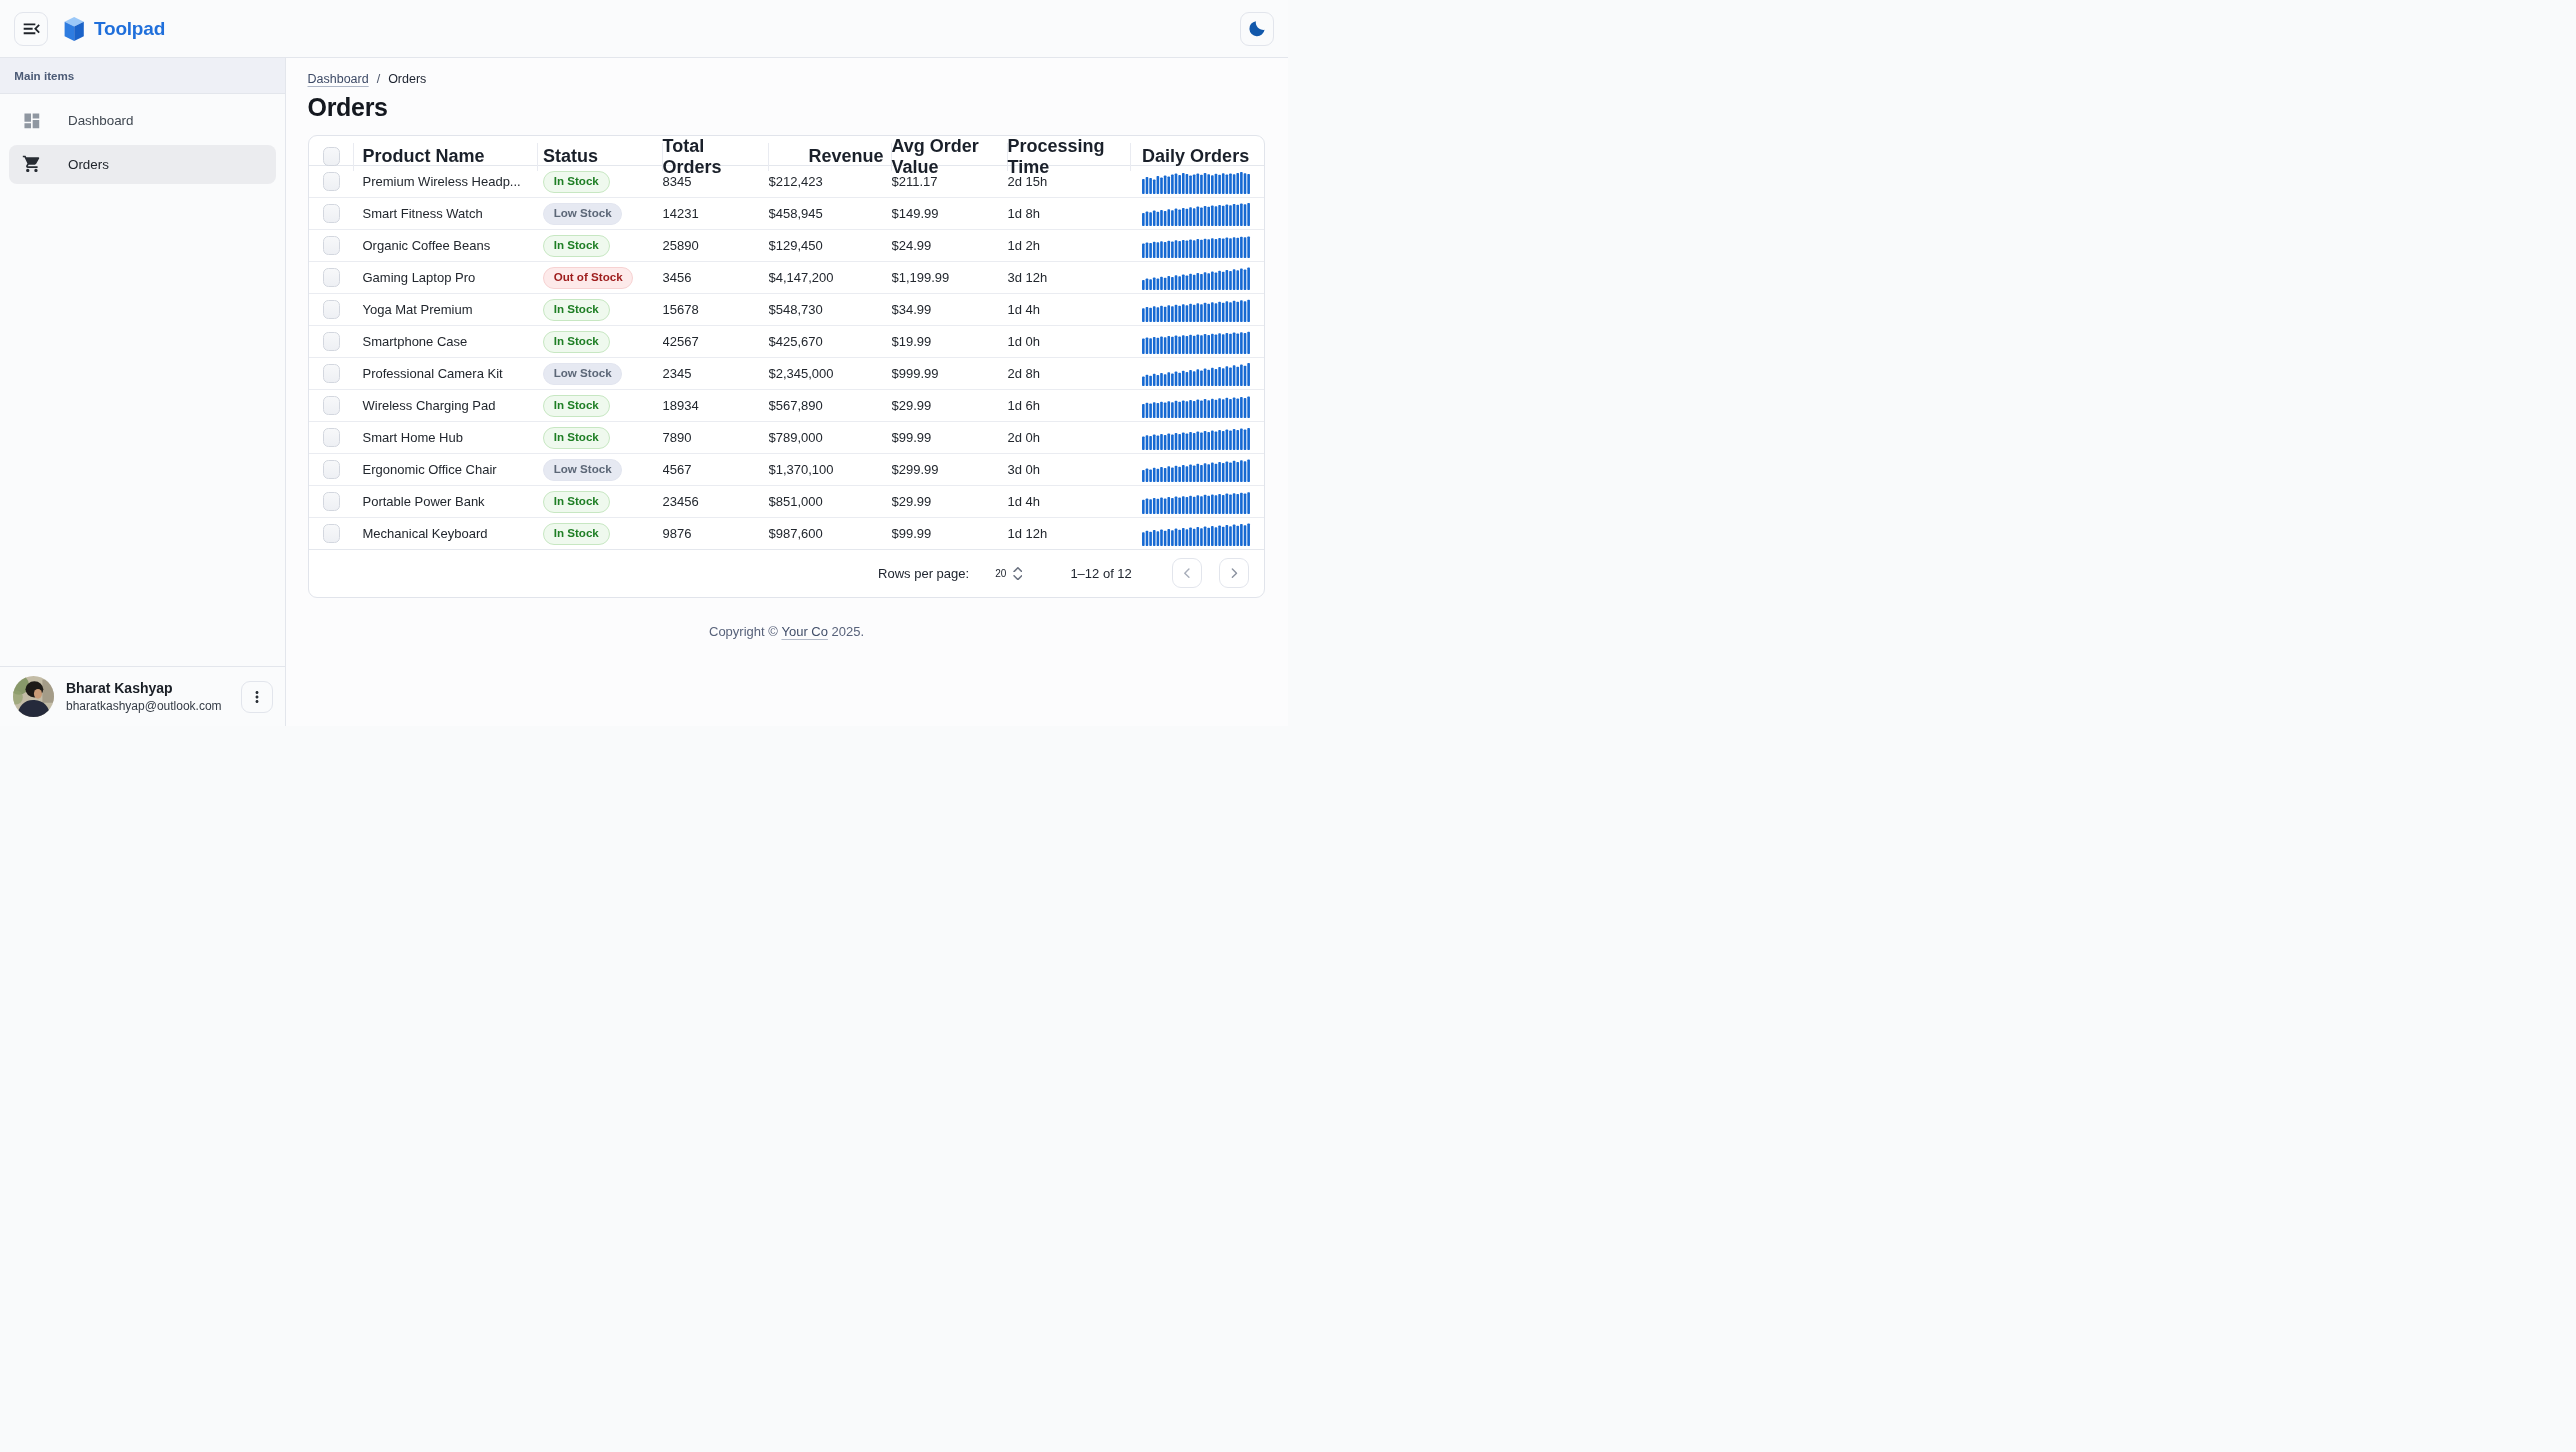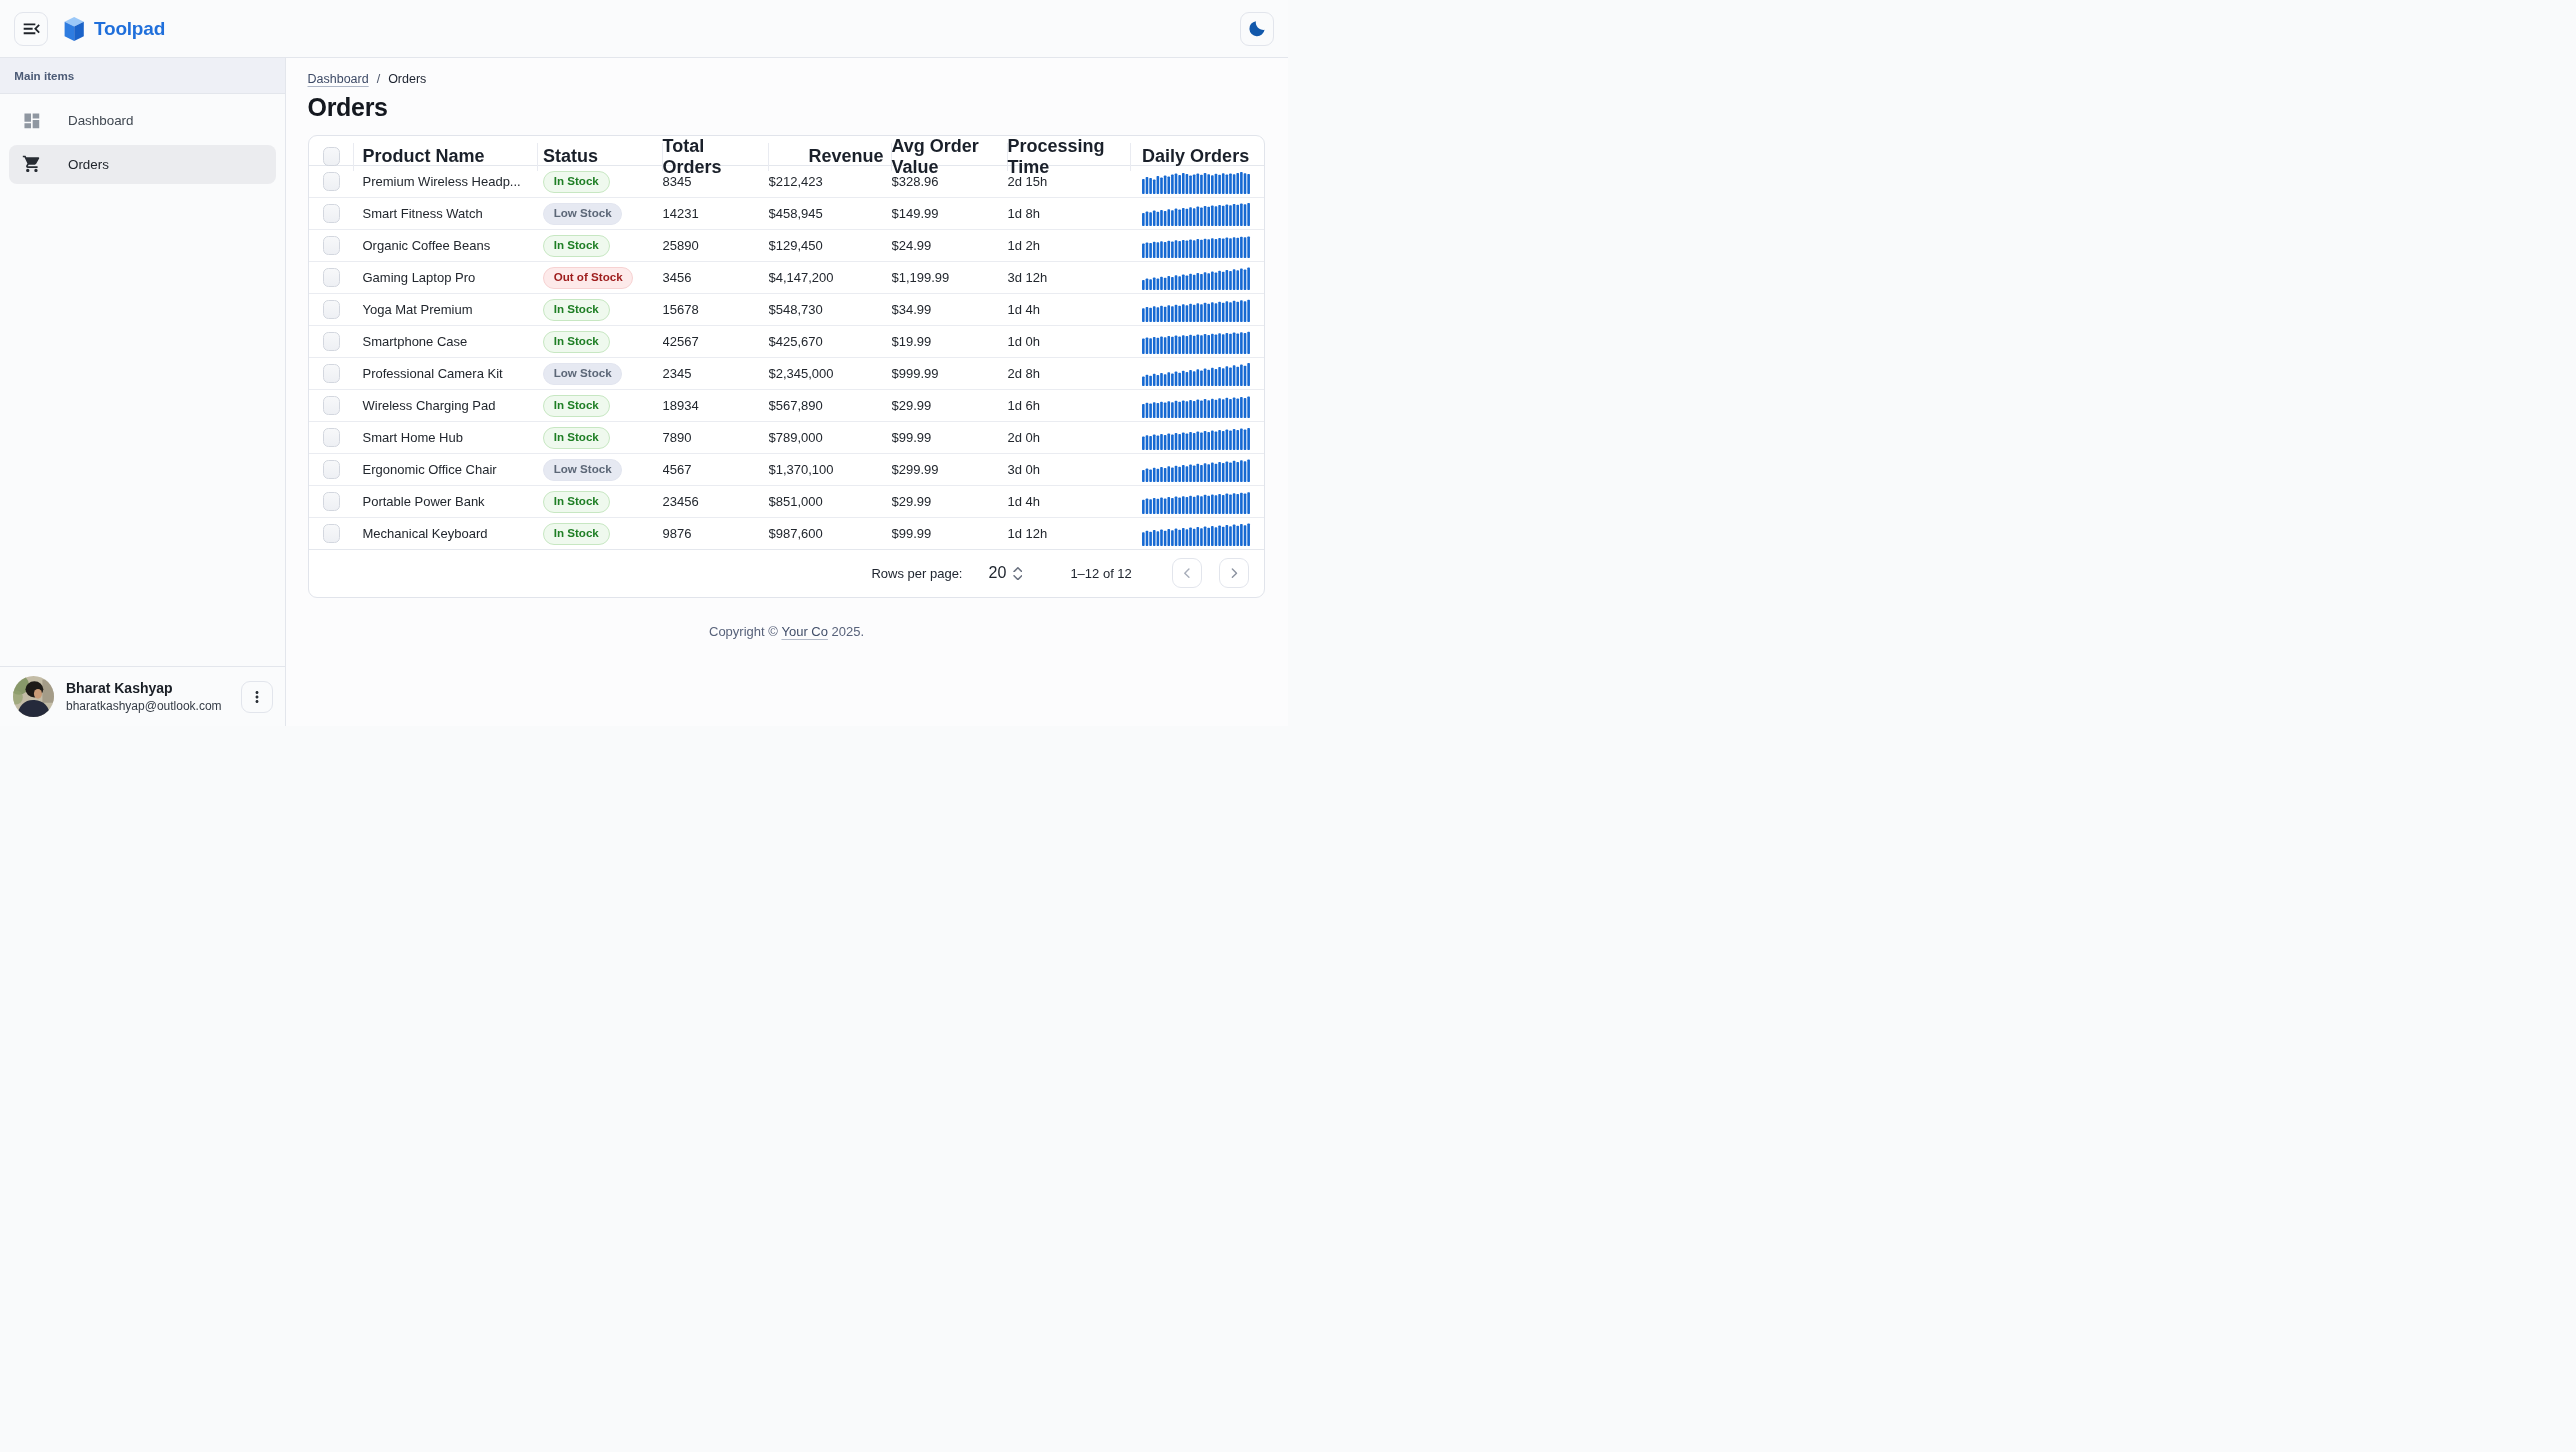--- a/index.html
+++ b/index.html
@@ -136,21 +136,21 @@
 
   
   .tfoot {
     height: 47px;
     display: flex; align-items: center; justify-content: flex-end;
     padding-right: 14.3px; gap: 10px;
     font-size: 13px; color: #202630;
   }
   .rpp-label { margin-right: 16px; }
   .rpp-select { display: flex; align-items: center; gap: 6.3px; cursor: pointer; }
-  .rpp-value { font-size: 16px; text-align: right; }
+  .rpp-value { font-size: 10px; text-align: right; }
   .stepper { display: flex; flex-direction: column; gap: 2.7px; }
   .range { margin-left: 38px; margin-right: 23px; }
   .pg-btn { width: 30px; height: 30px; border-radius: 9px; margin-left: 7.2px; }
 
   .copyright {
     margin-top: 26px;
     text-align: center;
     font-size: 13px; color: #58627a;
   }
   .copyright a { color: #414e69; font-weight: 500; text-decoration: underline; text-underline-offset: 2.7px; text-decoration-color: #b3bac8; cursor: pointer; }
@@ -269,21 +269,21 @@
   <div class="trow tbody-row">
     <div class="cell c-check">
       <span class="cbx"></span>
     </div>
     <div class="cell c-left">Premium Wireless Headp...</div>
     <div class="cell c-left" style="padding-left:5.4px">
       <span class="chip chip--in">In Stock</span>
     </div>
     <div class="cell c-right">8345</div>
     <div class="cell c-right">$212,423</div>
-    <div class="cell c-right">$328.96</div>
+    <div class="cell c-right">$211.17</div>
     <div class="cell c-right">2d 15h</div>
     <div class="cell c-spark spark-wrap">
                 <svg width="109" height="25" viewBox="0 0 122 28">
                   <rect x="0.00" y="11.20" width="2.92" height="16.80" rx="0.9" fill="#1669d2"></rect>
                   <rect x="4.07" y="8.96" width="2.92" height="19.04" rx="0.9" fill="#1669d2"></rect>
                   <rect x="8.13" y="10.08" width="2.92" height="17.92" rx="0.9" fill="#1669d2"></rect>
                   <rect x="12.20" y="11.76" width="2.92" height="16.24" rx="0.9" fill="#1669d2"></rect>
                   <rect x="16.27" y="7.84" width="2.92" height="20.16" rx="0.9" fill="#1669d2"></rect>
                   <rect x="20.33" y="9.52" width="2.92" height="18.48" rx="0.9" fill="#1669d2"></rect>
                   <rect x="24.40" y="7.28" width="2.92" height="20.72" rx="0.9" fill="#1669d2"></rect>

